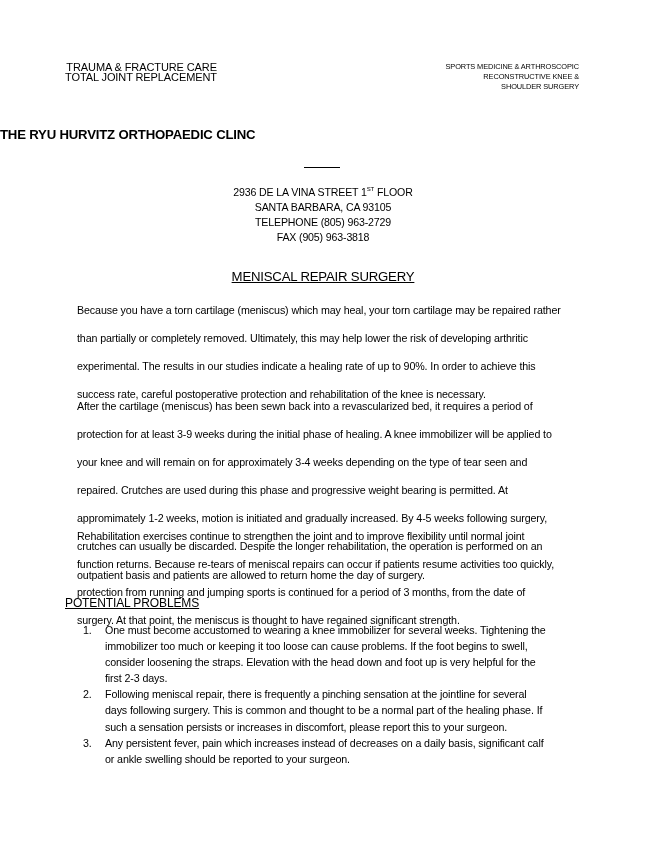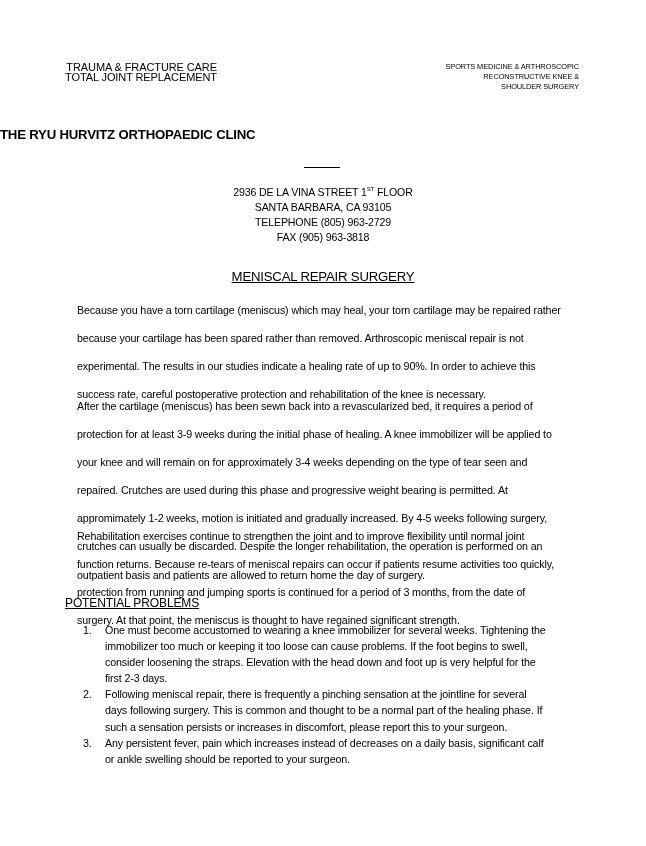--- a/index.html
+++ b/index.html
@@ -73,21 +73,21 @@
   <div><span>2936 DE LA VINA STREET 1</span><sup>ST</sup><span> FLOOR</span></div>
   <div>SANTA BARBARA, CA 93105</div>
   <div>TELEPHONE (805) 963-2729</div>
   <div>FAX (905) 963-3818</div>
 </div>
 
 <div class="doc-title">MENISCAL REPAIR SURGERY</div>
 
 <div class="body para1">
   <p>Because you have a torn cartilage (meniscus) which may heal, your torn cartilage may be repaired rather</p>
-  <p>because your cartilage has been spared rather than removed.  Arthroscopic meniscal repair is not</p>
+  <p>than partially or completely removed. Ultimately, this may help lower the risk of developing arthritic</p>
   <p>experimental. The results in our studies indicate a healing rate of up to 90%. In order to achieve this</p>
   <p>success rate, careful postoperative protection and rehabilitation of the knee is necessary.</p>
 </div>
 
 <div class="body para2">
   <p>After the cartilage (meniscus) has been sewn back into a revascularized bed, it requires a period of</p>
   <p>protection for at least 3-9 weeks during the initial phase of healing. A knee immobilizer will be applied to</p>
   <p>your knee and will remain on for approximately 3-4 weeks depending on the type of tear seen and</p>
   <p>repaired. Crutches are used during this phase and progressive weight bearing is permitted. At</p>
   <p>appromimately 1-2 weeks, motion is initiated and gradually increased. By 4-5 weeks following surgery,</p>

